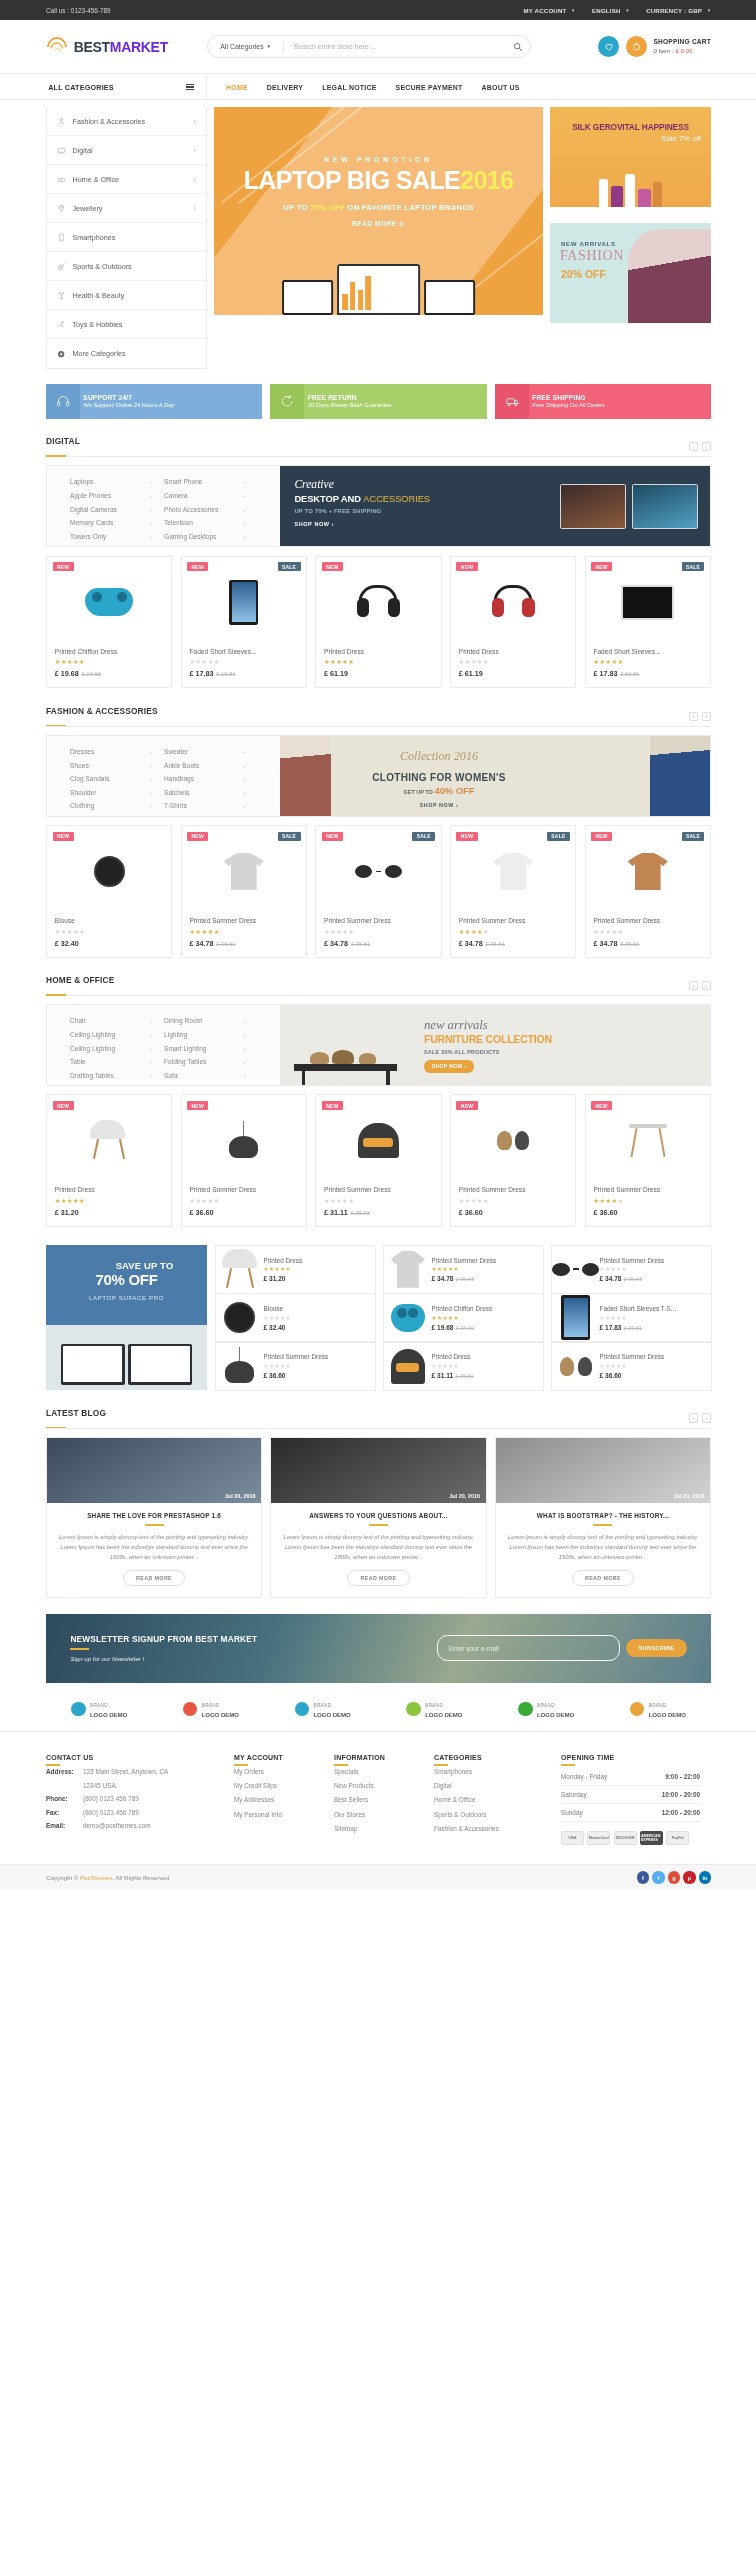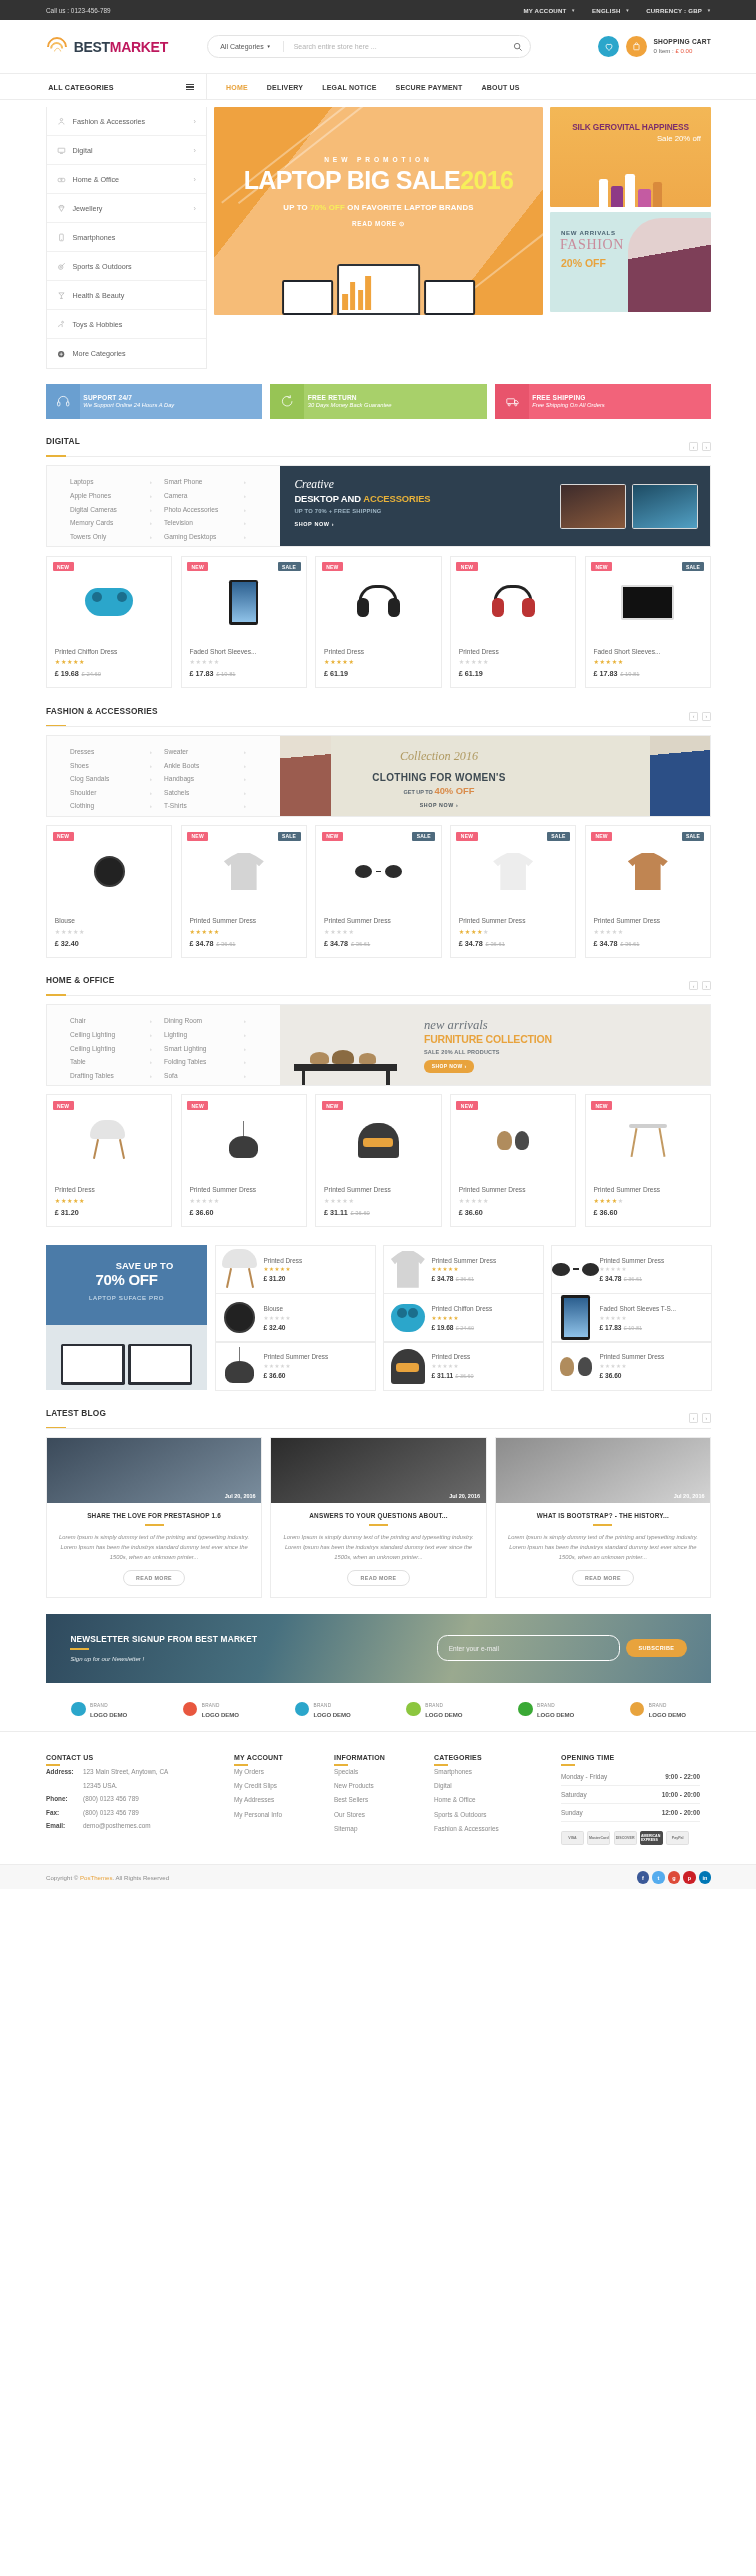--- a/index.html
+++ b/index.html
@@ -23,21 +23,21 @@
   .header .wrap { display:flex; align-items:center; height:53px; }
   .logo { display:flex; align-items:center; width:161px; }
   .logo .swoosh { position:relative; width:24.4px; height:20px; margin-right:3.3px; }
   .logo .swoosh i { position:absolute; border:2.2px solid #f0a33c; border-radius:50%;
                     border-right-color:transparent; border-bottom-color:transparent; transform:rotate(45deg); }
   .logo .swoosh i:nth-child(1){ width:20px;height:20px; left:1.1px; top:0; }
   .logo .swoosh i:nth-child(2){ width:13.3px;height:13.3px; left:4.4px; top:5.5px; border-color:#f5bd62; border-right-color:transparent;border-bottom-color:transparent; }
   .logo .swoosh i:nth-child(3){ width:7.2px;height:7.2px; left:7.8px; top:11px; border-width:1.7px; border-color:#f8d294;border-right-color:transparent;border-bottom-color:transparent;}
   .logo-text { font-size:14px; font-weight:bold; letter-spacing:-0.3px; }
   .logo-text .b { color:#32404e; }
-  .logo-text .m { color:#be185d; }
+  .logo-text .m { color:#6d28d9; }
 
   .searchbox { flex:1; max-width:324px; height:23px; border:0.6px solid #e3e3e3; border-radius:11.6px;
                display:flex; align-items:center; padding:0 3.3px 0 12.2px; }
   .searchbox .cat { font-size:7px; color:#555; white-space:nowrap; }
   .searchbox .divider { width:0.6px; height:11px; background:#e6e6e6; margin:0 10px 0 12.2px; }
   .searchbox input { border:0; outline:none; flex:1; font-size:7px; color:#555;
                      font-family:"Liberation Sans", sans-serif; background:transparent;}
   .searchbox input::placeholder { color:#b3b3b3; }
   .searchbtn { width:17.7px;height:17.7px; display:flex;align-items:center;justify-content:center; cursor:pointer;}
 
@@ -83,21 +83,21 @@
   .slide .sub { margin-top:7.8px; color:#fff; font-size:7.8px; font-weight:bold; letter-spacing:0.2px;}
   .slide .sub em { color:#f7ef5a; font-style:normal; }
   .slide .rm { margin-top:7.8px; color:#fff; font-size:6.4px; font-weight:bold; letter-spacing:0.6px; }
   .slide .devices { position:absolute; bottom:0; left:50%; transform:translateX(-50%); display:flex; align-items:flex-end; gap:4.4px;}
   .lap { width:83px;height:51px;background:#2c3138;border-radius:3.3px 3.3px 0 0; border:2.8px solid #2c3138; }
   .lap .scr { width:100%;height:100%;background:#fff; display:flex;align-items:flex-end;gap:2.2px;padding:3.3px; }
   .lap .scr b { width:5.5px; background:#f0a33c; display:block; }
   .tab2 { width:51px;height:35px;background:#20242a;border-radius:2.2px;border:2.2px solid #20242a;}
   .tab2 .scr { width:100%;height:100%;background:#fff; }
 
-  .heroright { width:161px; display:flex; flex-direction:column; gap:5px; }
+  .heroright { width:161px; display:flex; flex-direction:column; gap:16px; }
   .promo { height:100px; border-radius:1.1px; position:relative; overflow:hidden; }
   .promo.silk { background:linear-gradient(180deg,#f3b756,#efa94a); }
   .promo.silk .h { position:absolute; top:14.4px; left:0; right:0; text-align:center;
                    color:#7b2d6b; font-size:8.3px; font-weight:bold; letter-spacing:-0.1px;}
   .promo.silk .s { position:absolute; top:26.6px; right:10px; color:#fff; font-size:7.8px; }
   .bottles { position:absolute; bottom:-3.3px; left:0; right:0; display:flex; justify-content:center; align-items:flex-end; gap:2.2px;}
   .bottles i { display:block; border-radius:2.2px 2.2px 1.1px 1.1px; }
   .promo.fash { background:#cfe8e6; }
   .promo.fash .na { position:absolute; top:16.6px; left:11px; color:#4a6271; font-size:6.1px; font-weight:bold; letter-spacing:0.7px;}
   .promo.fash .fa { position:absolute; top:25px; left:10px; color:#c98c9c; font-size:14px; font-family:"Liberation Serif",serif; letter-spacing:0.6px;}
@@ -132,21 +132,21 @@
   .catrow { display:flex; border:0.6px solid #ececec; margin-top:7.8px; height:82px; background:#fcfcfc; }
   .subcats { width:233px; display:flex; padding:12.2px 0 0 23px; }
   .subcol { width:94px; }
   .subcol .si { display:flex; justify-content:space-between; padding-right:12.2px; margin-bottom:6.6px; }
   .subcol .si span { font-size:6.6px; color:#8b8b8b; }
   .subcol .si i { font-style:normal; color:#c8c8c8; font-size:6.1px; }
   .catbanner { flex:1; position:relative; overflow:hidden; }
   .catbanner.digital { background:#2d3f4f; display:flex; }
   .catbanner .txt { padding:12.2px 0 0 14.4px; width:166px; }
   .catbanner .txt .cur { font-family:"Liberation Serif",serif; font-style:italic; color:#fff; font-size:11.6px; }
-  .catbanner .txt .hd { color:#e8b23a; font-size:9.4px; font-weight:bold; margin-top:1.1px; letter-spacing:-0.1px;}
+  .catbanner .txt .hd { color:#e8b23a; font-size:9.4px; font-weight:normal; margin-top:1.1px; letter-spacing:-0.1px;}
   .catbanner .txt .hd b { color:#fff; }
   .catbanner .txt .sm { color:#9fb6c5; font-size:5.8px; margin-top:4.4px; letter-spacing:0.2px; font-weight:bold;}
   .catbanner .txt .btn { color:#fff; font-size:5.5px; font-weight:bold; margin-top:6.6px; letter-spacing:0.6px;}
   .monitors { flex:1; display:flex; align-items:center; justify-content:flex-end; gap:5.5px; padding-right:12.2px;}
   .mon { width:66px;height:45px; background:#111; border:1.7px solid #d9d9d9; border-radius:1.7px; }
   .mon.a { background:linear-gradient(160deg,#3d2b2b,#8a5a3c); }
   .mon.b { background:linear-gradient(160deg,#1d4b63,#52a0c4); }
 
   .catbanner.fashion { background:#e7e4d7; display:flex; }
   .catbanner.fashion .txt2 { padding:13.3px 0 0 33px; width:183px; text-align:center;}
@@ -526,21 +526,21 @@
         <div class="tab2">
             <div class="scr"></div>
           </div>
       </div>
     </div>
   </div>
 
   <div class="heroright">
     <div class="promo silk">
       <div class="h">SILK GEROVITAL HAPPINESS</div>
-      <div class="s">Sale 20% off</div>
+      <div class="s">Sale 7% off</div>
       <div class="bottles">
         <i style="width:9.4px;height:32px;background:#fff"></i>
         <i style="width:12.2px;height:24.4px;background:#8e3a86"></i>
         <i style="width:10.5px;height:37px;background:#fff"></i>
         <i style="width:13.3px;height:22px;background:#c45ba2"></i>
         <i style="width:8.9px;height:29px;background:#d98a3c"></i>
       </div>
     </div>
     <div class="promo fash">
       <div class="girl"></div>

